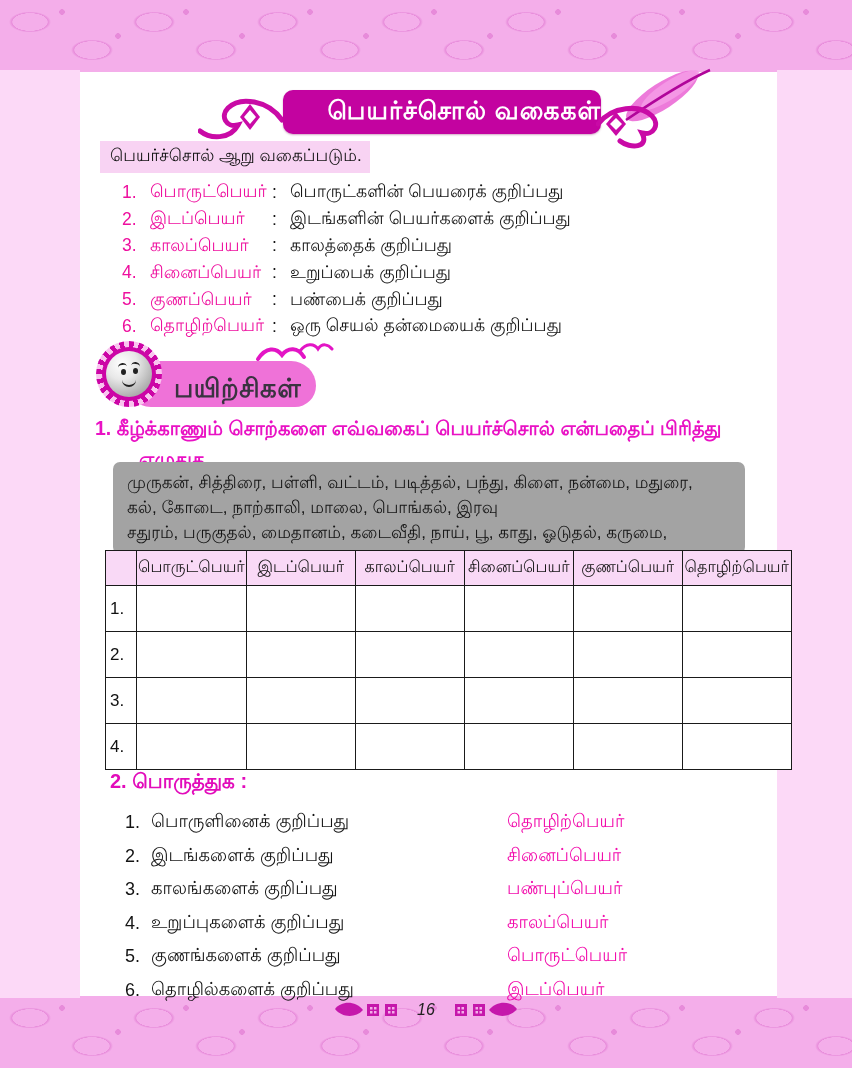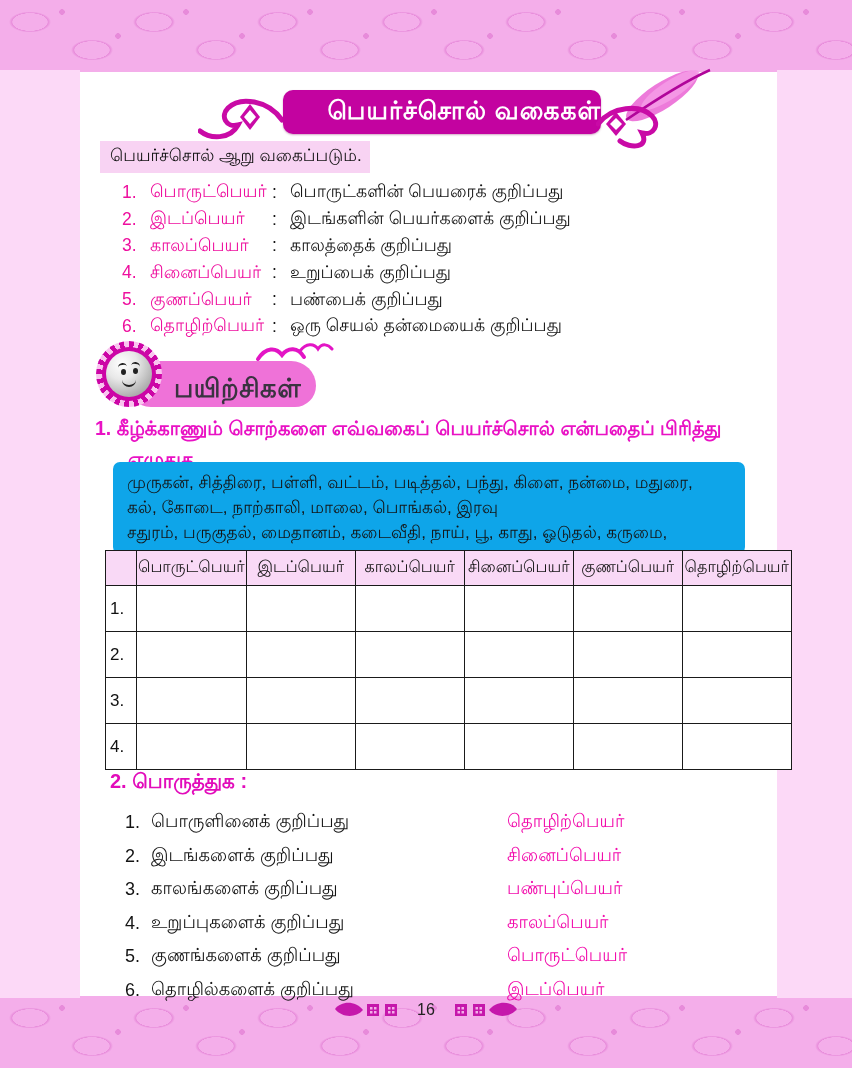--- a/index.html
+++ b/index.html
@@ -68,24 +68,24 @@
   .eye{position:absolute;width:5px;height:6px;border-radius:50%;background:#222;}
   .eye.l{left:15px;top:18px;} .eye.r{left:27px;top:17px;}
   .brow{position:absolute;width:9px;height:6px;border-top:2px solid #222;border-radius:50%;}
   .brow.l{left:12px;top:12px;transform:rotate(-8deg);} .brow.r{left:25px;top:11px;transform:rotate(8deg);}
   .smile{position:absolute;left:16px;top:24px;width:14px;height:10px;
     border-bottom:2.5px solid #222;border-radius:0 0 10px 10px;}
 
   
   .ex1-heading{position:absolute;left:95px;top:413px;width:665px;color:#e912c4;
     font-weight:bold;font-size:19.5px;line-height:31px;}
-  .ex1-heading .line2{margin-left:33px;}
+  .ex1-heading .line2{margin-left:44px;}
   .word-box{
     position:absolute;left:113px;top:462px;width:604px;
-    background:#0ea5e9;border-radius:7px;padding:8px 14px 9px 14px;
+    background:#a3a3a3;border-radius:7px;padding:8px 14px 9px 14px;
     font-size:17px;color:#141414;line-height:25px;
   }
 
   
   .cls-table{position:absolute;left:105px;top:550px;border-collapse:collapse;table-layout:fixed;}
   .cls-table th,.cls-table td{border:1.5px solid #1a1a1a;}
   .cls-table th{height:32px;background:#f9d9f6;font-size:16px;font-weight:normal;color:#111;}
   .cls-table td{height:43px;background:#ffffff;}
   .cls-table .numcol{width:28px;}
   .cls-table .col{width:106px;}
@@ -95,21 +95,21 @@
   
   .ex2-heading{position:absolute;left:110px;top:770px;color:#e20cbb;font-weight:bold;font-size:20px;}
   .match-list{position:absolute;left:125px;top:806px;width:570px;}
   .match-row{position:relative;height:33.5px;display:flex;align-items:center;}
   .match-num{width:26px;color:#141414;font-size:18px;}
   .match-prompt{color:#141414;font-size:18px;}
   .match-answer{position:absolute;left:382px;color:#f20cac;font-size:18px;}
 
   
   .footer{position:absolute;left:0;top:999px;width:852px;display:flex;
-    align-items:center;justify-content:center;gap:10px;}
+    align-items:center;justify-content:center;gap:10px;font-style:italic;}
   .page-num{font-size:16px;color:#222;}
 </style>
 </head>
 <body>
 
 <div class="band band-top"></div>
 <div class="band band-bottom"></div>
 <div class="strip strip-left"></div>
 <div class="strip strip-right"></div>
 

